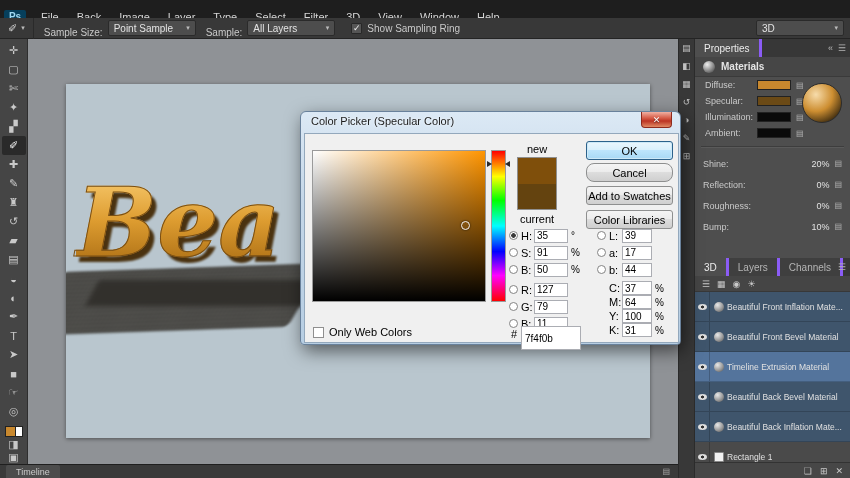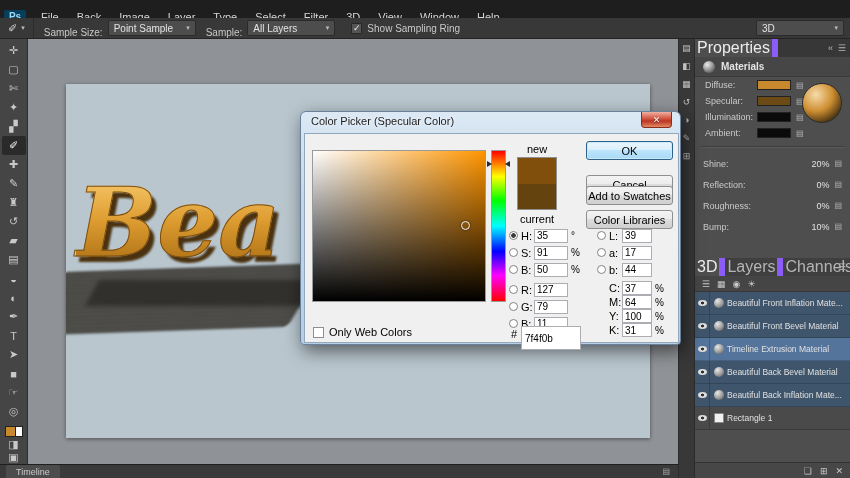--- a/index.html
+++ b/index.html
@@ -46,21 +46,21 @@
   .timeline-tab { margin-left:6px; height:13px; padding:0 10px; background:#4c4c4c; border-radius:2px 2px 0 0; font-size:9px; color:#ccc; display:flex; align-items:center; }
   .timeline-menu { position:absolute; right:8px; font-size:8px; color:#aaa; }
 
   
   .right-strip { position:absolute; left:678px; top:39px; width:16px; height:439px; background:#383838; border-left:1px solid #2a2a2a; display:flex; flex-direction:column; align-items:center; padding-top:5px; gap:9px; z-index:4; }
   .strip-icon { font-size:9px; color:#c0c0c0; line-height:1; }
 
   
   .panel { position:absolute; left:694px; width:156px; background:#4e4e4e; border-left:1px solid #2b2b2b; z-index:4; }
   .tabbar { height:18px; background:#373737; display:flex; align-items:center; position:relative; }
-  .tab { height:18px; padding:0 2px; display:flex; align-items:center; font-size:16px; color:#b5b5b5; background:#3f3f3f; border-right:6px solid #8b5cf6; }
+  .tab { height:18px; padding:0 9px; display:flex; align-items:center; font-size:10px; color:#b5b5b5; background:#3f3f3f; border-right:3px solid #8b5cf6; }
   .tab.active { background:#4e4e4e; color:#ececec; }
   .tab-right-icons { position:absolute; right:4px; display:flex; gap:5px; font-size:9px; color:#b5b5b5; }
 
   .props-panel { top:39px; height:219px; }
   .section-head { height:20px; display:flex; align-items:center; gap:6px; padding-left:8px; background:#464646; border-bottom:1px solid #3a3a3a; }
   .mat-ball { width:12px; height:12px; border-radius:50%; background:radial-gradient(circle at 35% 30%, #eee, #888 55%, #333); }
   .section-title { font-size:10px; font-weight:bold; color:#e4e4e4; }
   .swatch-row { height:16px; display:flex; align-items:center; padding-left:10px; }
   .swatch-label { width:52px; font-size:9px; color:#c9c9c9; }
   .chip { width:34px; height:10px; border:1px solid #222; }
@@ -68,21 +68,21 @@
   .sphere-preview { position:absolute; right:8px; top:44px; width:40px; height:40px; border-radius:50%; border:1px solid #2c2c2c; background:radial-gradient(circle at 34% 28%, #f7dcab, #cd8e31 45%, #4d3613 78%, #1c1408); }
   .props-divider { margin:5px 6px; border-top:1px solid #3d3d3d; border-bottom:1px solid #5a5a5a; }
   .slider-row { height:21px; display:flex; align-items:center; padding:0 8px; }
   .slider-label { flex:1; font-size:9px; color:#c9c9c9; }
   .slider-value { font-size:9px; color:#e2e2e2; }
 
   .bottom-panel { top:258px; height:220px; }
   .filter-row { height:16px; background:#454545; border-bottom:1px solid #383838; display:flex; align-items:center; gap:7px; padding-left:7px; }
   .filter-icon { font-size:9px; color:#c9c9c9; }
   .layer-list { background:#4a4a4a; }
-  .layer-row { height:23px; display:flex; align-items:center; border-bottom:1px solid rgba(0,0,0,.18); }
+  .layer-row { height:30px; display:flex; align-items:center; border-bottom:1px solid rgba(0,0,0,.18); }
   .layer-row.selected { background:#3f556c; }
   .layer-row.focused { background:#54749c; }
   .eye-cell { width:15px; display:flex; align-items:center; justify-content:center; border-right:1px solid rgba(0,0,0,.2); align-self:stretch; }
   .eye { width:9px; height:6px; border-radius:50%; background:radial-gradient(circle, #333 0 1.4px, #ddd 1.6px); }
   .thumb { width:10px; height:10px; margin:0 3px 0 4px; border-radius:50%; background:radial-gradient(circle at 35% 30%, #e8e8e8, #9a9a9a 55%, #4a4a4a); flex:none; }
   .thumb.rect { border-radius:1px; background:#f2f2f2; border:1px solid #888; }
   .layer-name { font-size:8.5px; color:#e0e0e0; white-space:nowrap; overflow:hidden; }
   .panel-footer { position:absolute; left:0; right:0; bottom:0; height:16px; background:#474747; border-top:1px solid #333; display:flex; align-items:center; justify-content:flex-end; gap:8px; padding-right:7px; }
   .footer-icon { font-size:9px; color:#c9c9c9; }
 
@@ -102,21 +102,21 @@
   .hue-marker::after { content:""; position:absolute; right:0; top:0; border-top:3.5px solid transparent; border-bottom:3.5px solid transparent; border-right:5px solid #2a2a2a; }
 
   .nc-label { position:absolute; left:212px; width:40px; text-align:center; font-size:11px; color:#000; }
   .nc-new-label { top:9px; }
   .nc-current-label { top:79px; }
   .nc-swatches { position:absolute; left:212px; top:23px; width:40px; height:53px; border:1px solid #8f8f8f; }
   .nc-half { width:100%; height:50%; }
 
   .btn { position:absolute; left:281px; width:87px; height:19px; display:flex; align-items:center; justify-content:center; font-size:11px; color:#000; background:linear-gradient(#f4f4f4,#ececec 45%,#dedede 46%,#cfcfcf); border:1px solid #8e8f8f; border-radius:3px; }
   .btn.primary { background:linear-gradient(#eaf6fd,#d9f0fc 45%,#bee6fd 46%,#a7d9f5); border:1px solid #2c628b; box-shadow:inset 0 0 0 1px #cde9f7; }
-  .btn-ok { top:7px; } .btn-cancel { top:41px; } .btn-swatches { top:52px; } .btn-libraries { top:76px; }
+  .btn-ok { top:7px; } .btn-cancel { top:29px;border-radius:8px; } .btn-swatches { top:52px; } .btn-libraries { top:76px; }
 
   .num-col { position:absolute; top:93px; display:flex; flex-direction:column; }
   .num-col.left { left:204px; } .num-col.right { left:292px; }
   .num-row { height:17px; display:flex; align-items:center; }
   .num-row.gap { margin-top:3px; }
   .num-row.tight { height:14px; }
   .radio { width:9px; height:9px; border:1px solid #848484; border-radius:50%; background:#fff; margin-right:3px; flex:none; }
   .radio.checked { background:radial-gradient(circle,#3a3a3a 0 2px,#fff 2.6px); }
   .radio.ghost { visibility:hidden; }
   .num-label { width:13px; font-size:11px; }

